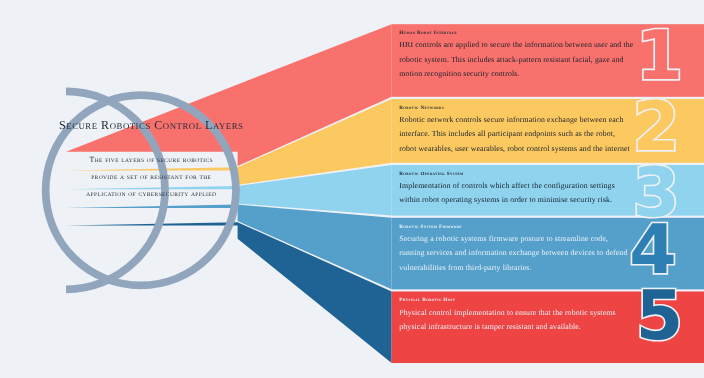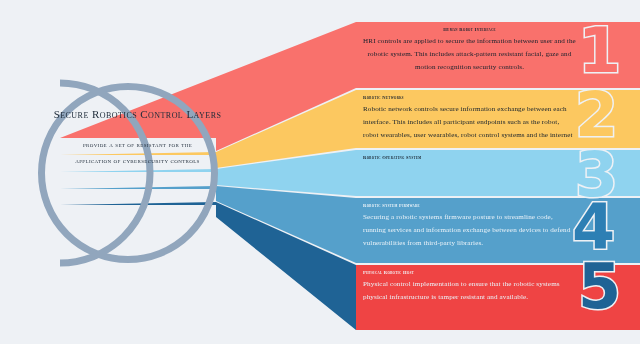--- a/index.html
+++ b/index.html
@@ -101,41 +101,43 @@
 
   <div class="circle-wrap"></div>
 
   <svg width="640" height="344" viewBox="0 0 640 344" style="position:absolute;left:0;top:0;pointer-events:none;">
     <path d="M60,83 A90,90 0 0,1 60,263" fill="none" stroke="#91a6bd" stroke-width="7"></path>
   </svg>
 
   <div class="circle-text">
     <div class="circle-title">Secure Robotics Control Layers</div>
     <div class="circle-sub">
+      <span>The five layers of secure robotics</span>
       <span>provide a set of resistant for the</span>
-      <span>application of cybersecurity controls</span>
+      <span>application of cybersecurity applied</span>
     </div>
   </div>
 
-  <div class="panel" style="top:22px;height:66px;width:284px;background:#f9716c;text-align:center;">
+  <div class="panel" style="top:22px;height:66px;width:284px;background:#f9716c;">
     <div class="ttl">Human Robot Interface</div>
     <div class="body">HRI controls are applied to secure the information between user and the robotic system. This includes attack-pattern resistant facial, gaze and motion recognition security controls.</div>
   </div>
   <div class="num" style="left:578px;top:20px;font-size:62px;color:#f9716c;
               -webkit-text-stroke:3px #eef1f5;paint-order:stroke;">1</div>
 
   <div class="panel" style="top:90px;height:58px;width:284px;background:#fcc860;">
     <div class="ttl">Robotic Networks</div>
     <div class="body">Robotic network controls secure information exchange between each interface. This includes all participant endpoints such as the robot, robot wearables, user wearables, robot control systems and the internet</div>
   </div>
   <div class="num" style="left:575px;top:84px;font-size:62px;color:#fcc860;
               -webkit-text-stroke:3px #eef1f5;paint-order:stroke;">2</div>
 
   <div class="panel" style="top:150px;height:46px;width:284px;background:#8fd3ef;">
     <div class="ttl">Robotic Operating System</div>
+    <div class="body">Implementation of controls which affect the configuration settings within robot operating systems in order to minimise security risk.</div>
   </div>
   <div class="num" style="left:575px;top:144px;font-size:62px;color:#8fd3ef;
               -webkit-text-stroke:3px #eef1f5;paint-order:stroke;">3</div>
 
   <div class="panel light" style="top:198px;height:65px;width:284px;background:#55a0cb;">
     <div class="ttl">Robotic System Firmware</div>
     <div class="body">Securing a robotic systems firmware posture to streamline code, running services and information exchange between devices to defend vulnerabilities from third-party libraries.</div>
   </div>
   <div class="num" style="left:572px;top:196px;font-size:62px;color:#2d7fb4;
               -webkit-text-stroke:3px #eef1f5;paint-order:stroke;">4</div>

